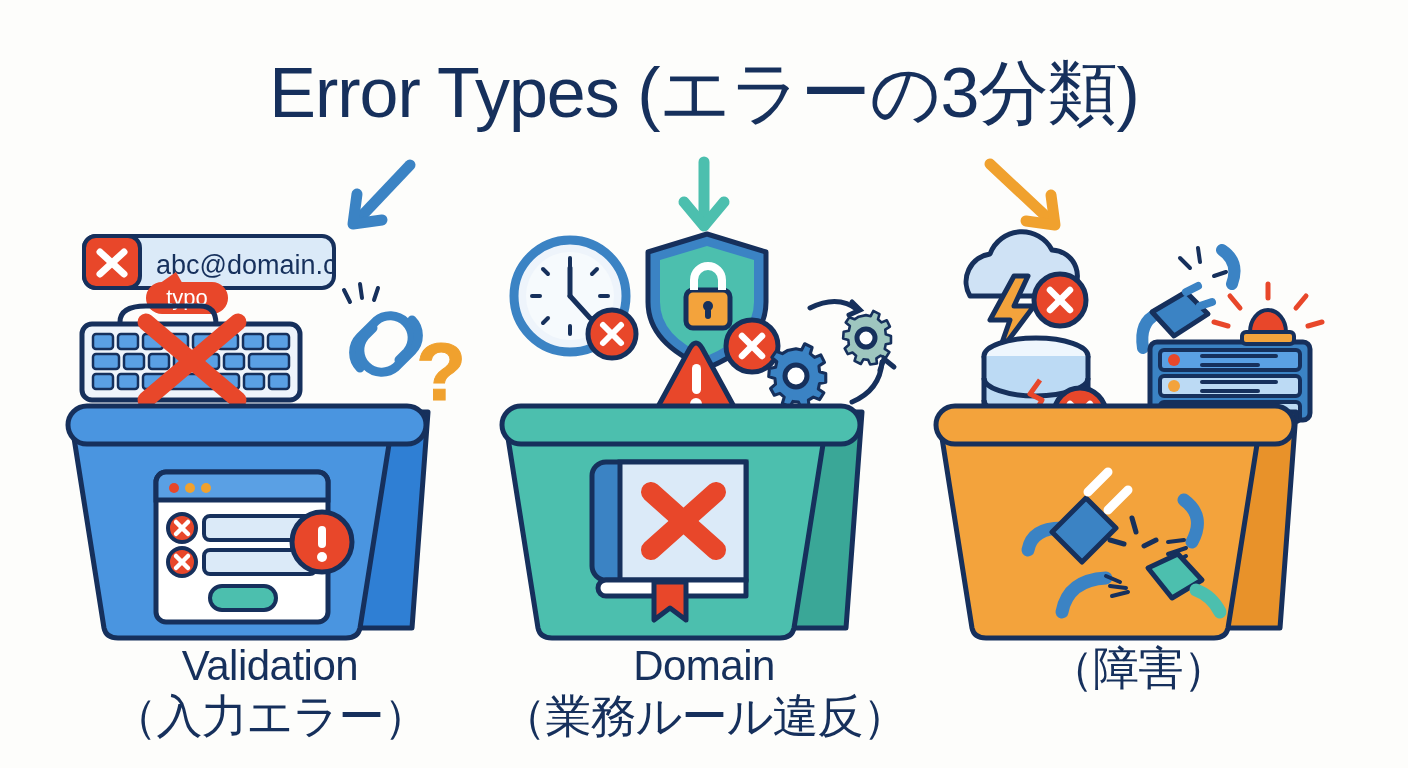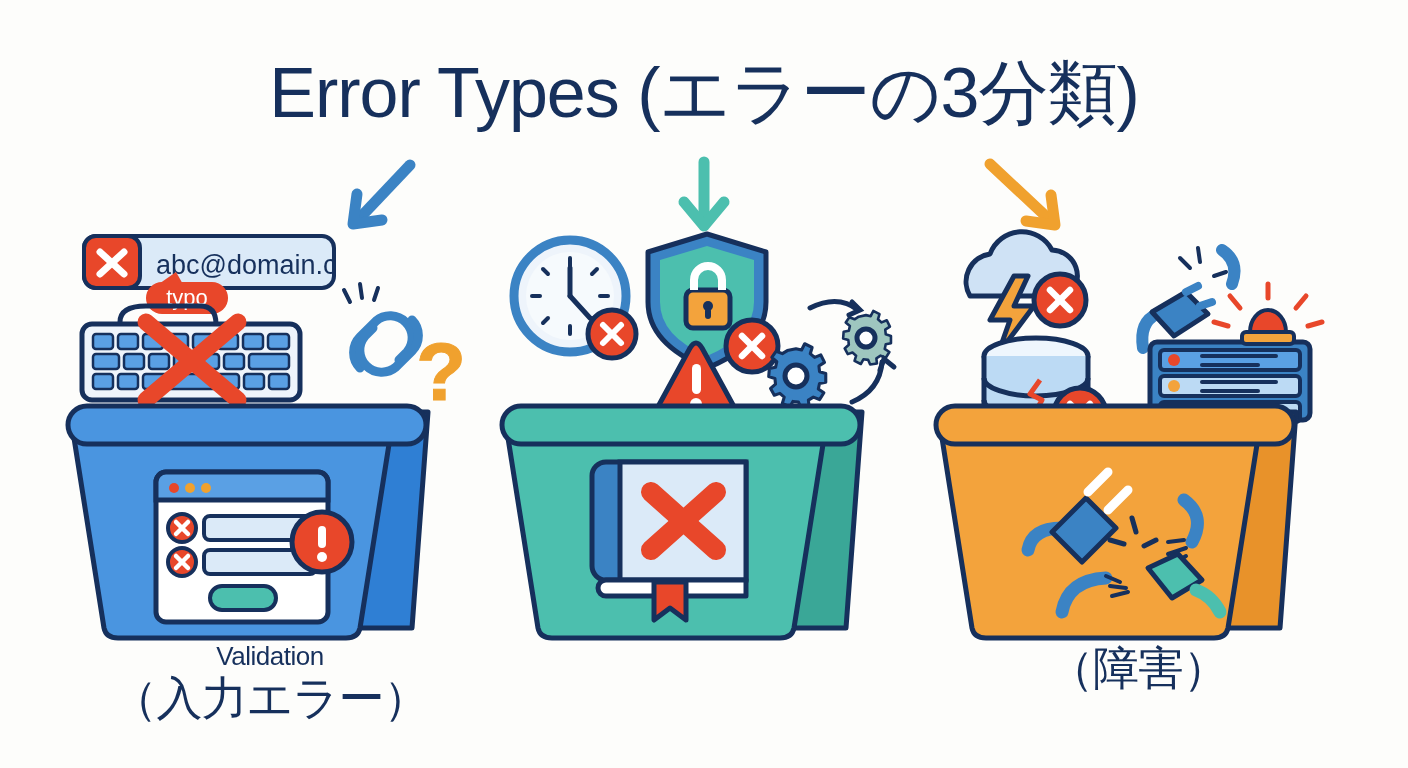--- a/index.html
+++ b/index.html
@@ -68,21 +68,21 @@
     position: absolute;
     top: 492px;
     left: 0;
     width: 420px;
     text-align: center;
     color: #16305c;
     line-height: 1.14;
   }
   .caption .en {
     display: block;
-    font-size: 26px;
+    font-size: 42px;
     letter-spacing: -0.5px;
     white-space: nowrap;
   }
   .caption .jp {
     display: block;
     font-size: 46px;
     letter-spacing: -1px;
     white-space: nowrap;
   }
   svg { display: block; overflow: visible; }
@@ -311,20 +311,22 @@
             <line x1="157" y1="92" x2="222" y2="150"></line>
               <line x1="222" y1="92" x2="157" y2="150"></line>
           </g>
           <path d="M112 180 h140 v16 h-140 a8 8 0 0 1 0 -16 Z" fill="#ffffff" stroke="#16305c" stroke-width="5" stroke-linejoin="round"></path>
           <path d="M160 182 h32 v38 l-16 -12 l-16 12 Z" fill="#e8472a" stroke="#16305c" stroke-width="5" stroke-linejoin="round"></path>
         </g>
       </svg>
     </div>
 
     <div class="caption">
+      <span class="en">Domain</span>
+      <span class="jp">（業務ルール違反）</span>
     </div>
   </div>
 
   <div class="column" id="col-infrastructure">
 
     <div class="arrow-wrap">
       <svg width="420" height="95" viewBox="0 0 420 95">
         <g stroke="#f0a12e" stroke-width="11" fill="none" stroke-linecap="round" stroke-linejoin="round">
           <line x1="62" y1="14" x2="124" y2="72"></line>
           <path d="M127 75 L98 71 M127 75 L123 45"></path>

